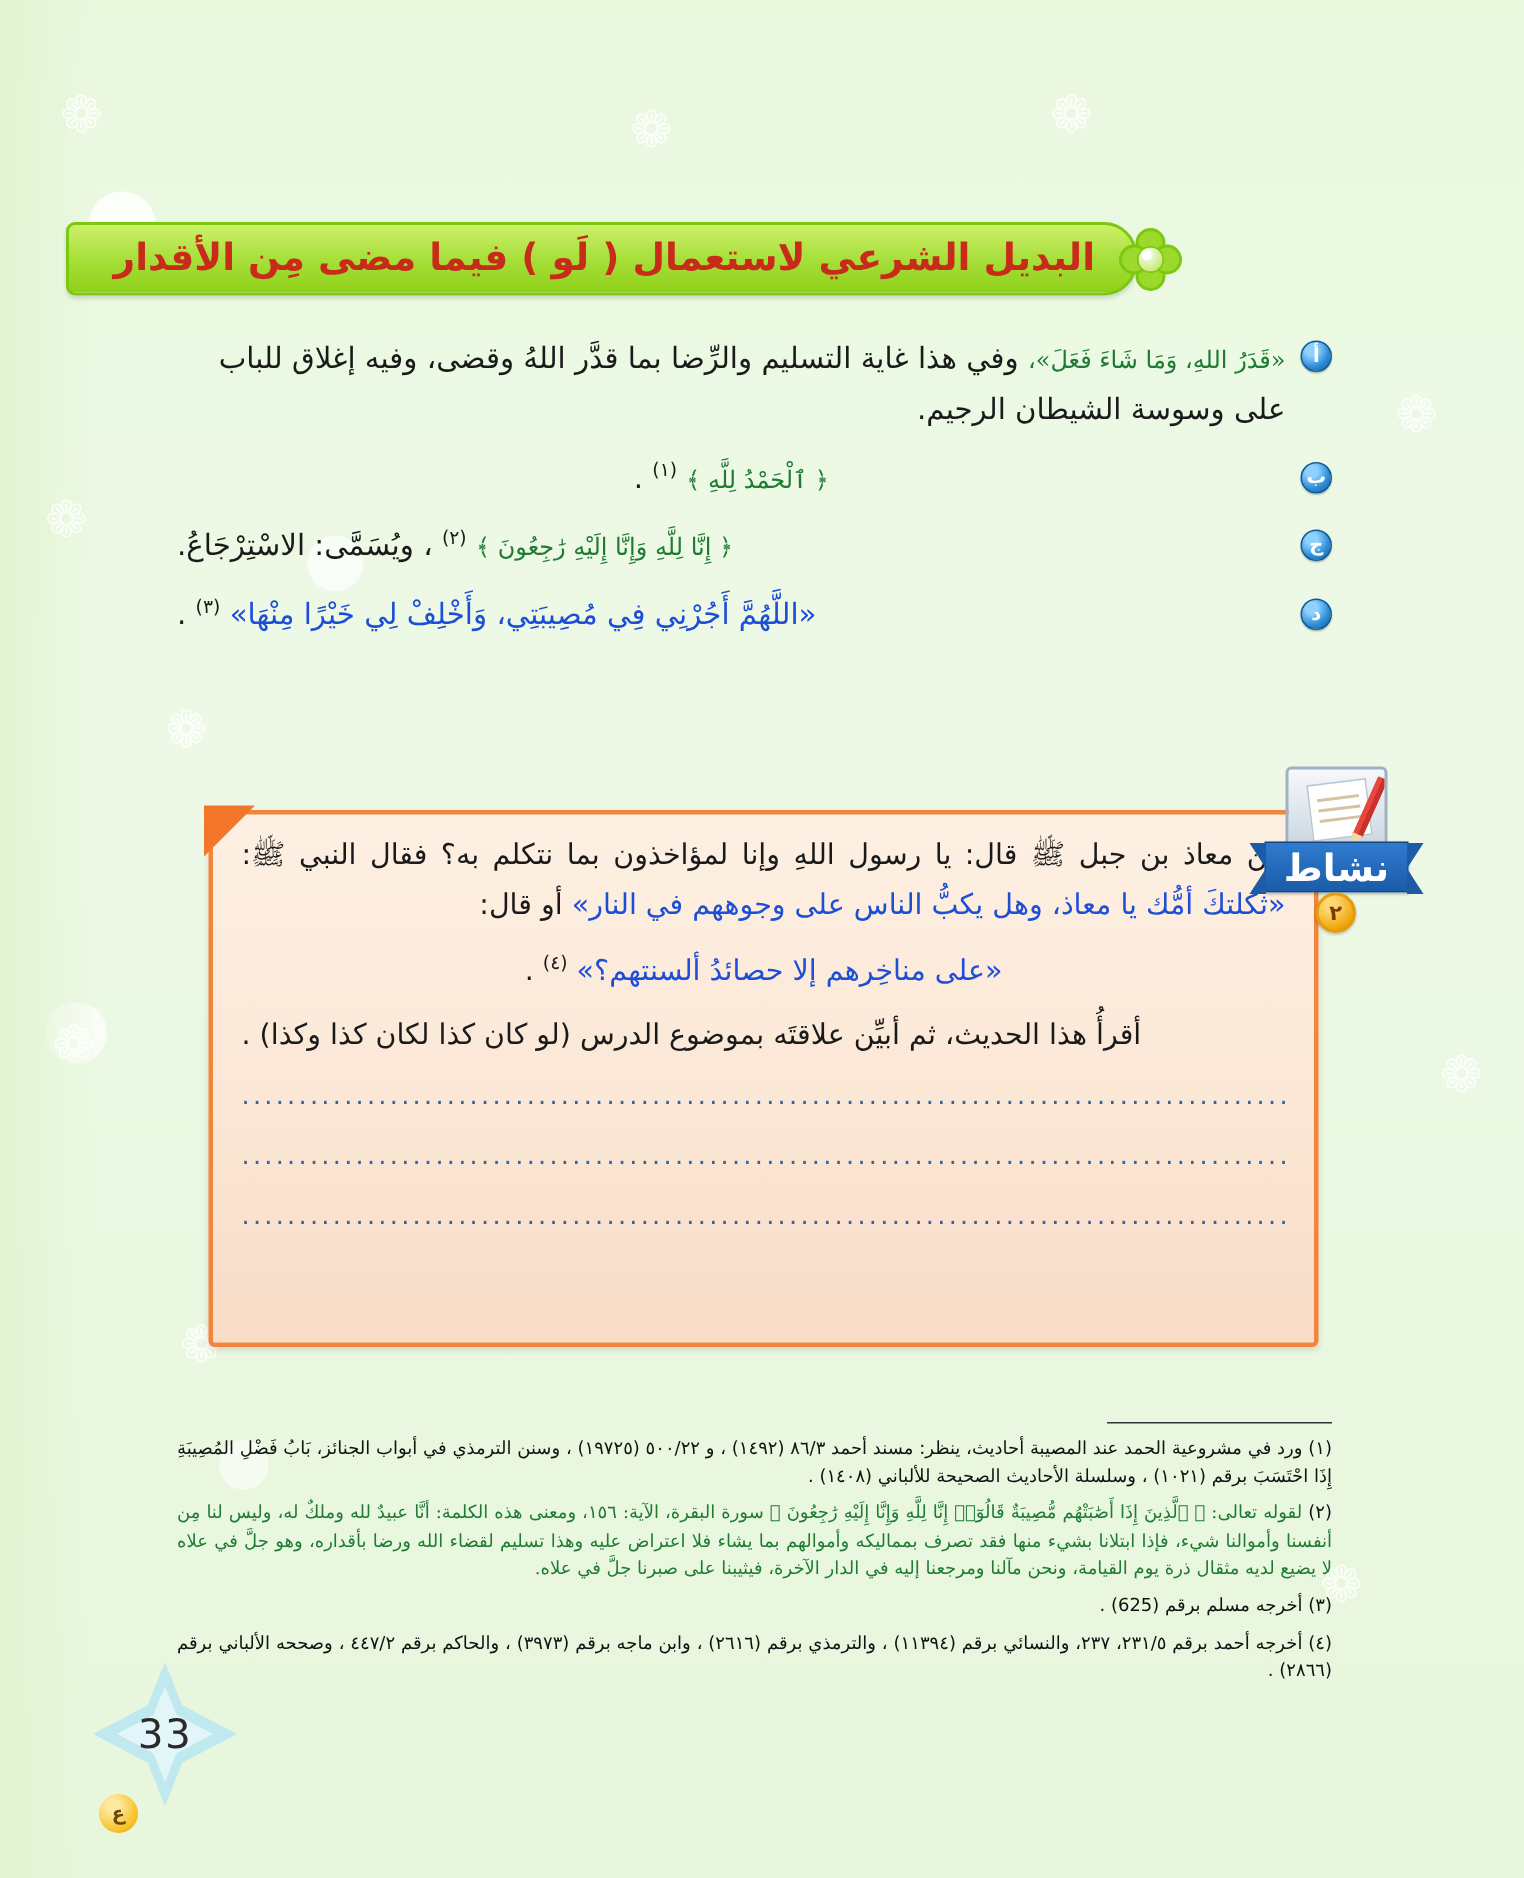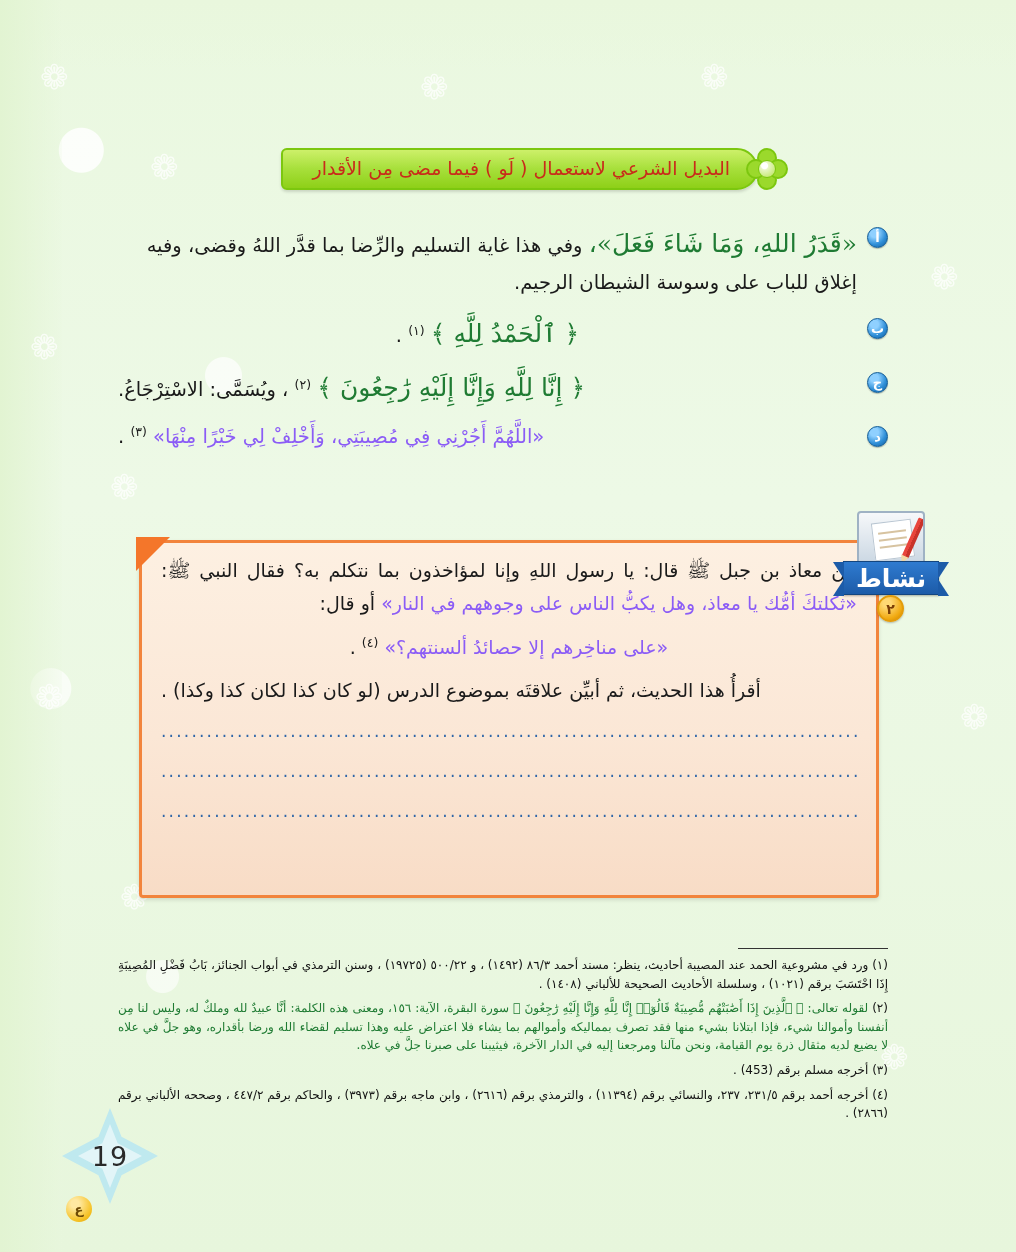--- a/index.html
+++ b/index.html
@@ -49,22 +49,22 @@
   }
   .heading-banner {
     background: linear-gradient(180deg,#cdf06a 0%, #a8e03c 48%, #8ed018 100%);
     border: 2px solid #7cc70f;
     border-radius: 6px 22px 22px 6px;
     padding: 7px 26px 9px 30px;
     box-shadow: 0 2px 3px rgba(0,0,0,0.14);
   }
   .heading-banner h1 {
     margin: 0;
-    font-size: 19px;
-    font-weight: normal;
+    font-size: 25px;
+    font-weight: bold;
     color: #c92b1a;
     white-space: nowrap;
     letter-spacing: 0;
   }
   .heading-flower {
     position: relative;
     width: 42px; height: 42px;
     margin-left: -12px;
     flex: 0 0 auto;
   }
@@ -115,23 +115,23 @@
     font-size: 13px;
     font-weight: bold;
     display: flex; align-items: center; justify-content: center;
     margin-top: 5px;
     box-shadow: 0 1px 1px rgba(0,0,0,0.25);
   }
   .li-body { flex: 1 1 auto; font-size: 19.5px; color: #1a1a1a; line-height: 1.65; }
   .quran {
     color: #1f7b33;
     font-family: "DejaVu Serif", "Liberation Serif", serif;
-    font-size: 25px;
-  }
-  .hadith { color: #8b5cf6; }
+    font-size: 16px;
+  }
+  .hadith { color: #1d4ed8; }
   .sup { font-size: 12.5px; vertical-align: super; color: #1a1a1a; }
   .li-1 .li-body { line-height: 1.75; }
   .li-2 .li-body, .li-3 .li-body, .li-4 .li-body { text-align: center; }
   .li-3 .li-body, .li-4 .li-body { text-align: left; }
   .centered { text-align: center; }
 
   
   .activity {
     position: absolute;
     left: 139px; top: 540px;
@@ -410,26 +410,26 @@
   <p>
     <span>(١)</span>
     <span>ورد في مشروعية الحمد عند المصيبة أحاديث، ينظر: مسند أحمد ٨٦/٣ (١٤٩٢) ، و ٥٠٠/٢٢ (١٩٧٢٥) ، وسنن الترمذي في أبواب الجنائز، بَابُ فَضْلِ المُصِيبَةِ إِذَا احْتَسَبَ برقم (١٠٢١) ، وسلسلة الأحاديث الصحيحة للألباني (١٤٠٨) .</span>
   </p>
   <p>
     <span>(٢)</span>
     <span class="fq">لقوله تعالى: ﴿ ٱلَّذِينَ إِذَا أَصَٰبَتْهُم مُّصِيبَةٌ قَالُوٓا۟ إِنَّا لِلَّهِ وَإِنَّا إِلَيْهِ رَٰجِعُونَ ﴾ سورة البقرة، الآية: ١٥٦، ومعنى هذه الكلمة: أنَّا عبيدٌ لله وملكٌ له، وليس لنا مِن أنفسنا وأموالنا شيء، فإذا ابتلانا بشيء منها فقد تصرف بمماليكه وأموالهم بما يشاء فلا اعتراض عليه وهذا تسليم لقضاء الله ورضا بأقداره، وهو جلَّ في علاه لا يضيع لديه مثقال ذرة يوم القيامة، ونحن مآلنا ومرجعنا إليه في الدار الآخرة، فيثيبنا على صبرنا جلَّ في علاه.</span>
   </p>
   <p>
     <span>(٣)</span>
-    <span>أخرجه مسلم برقم (453) .</span>
+    <span>أخرجه مسلم برقم (625) .</span>
   </p>
   <p>
     <span>(٤)</span>
     <span>أخرجه أحمد برقم ٢٣١/٥، ٢٣٧، والنسائي برقم (١١٣٩٤) ، والترمذي برقم (٢٦١٦) ، وابن ماجه برقم (٣٩٧٣) ، والحاكم برقم ٤٤٧/٢ ، وصححه الألباني برقم (٢٨٦٦) .</span>
   </p>
 </div>
 
 <div class="pagenum">
   <div class="star"></div>
   <div class="inner"></div>
-  <div class="num">19</div>
+  <div class="num">33</div>
 </div>
 <div class="footer-mark">ع</div>
 
 </body></html>

